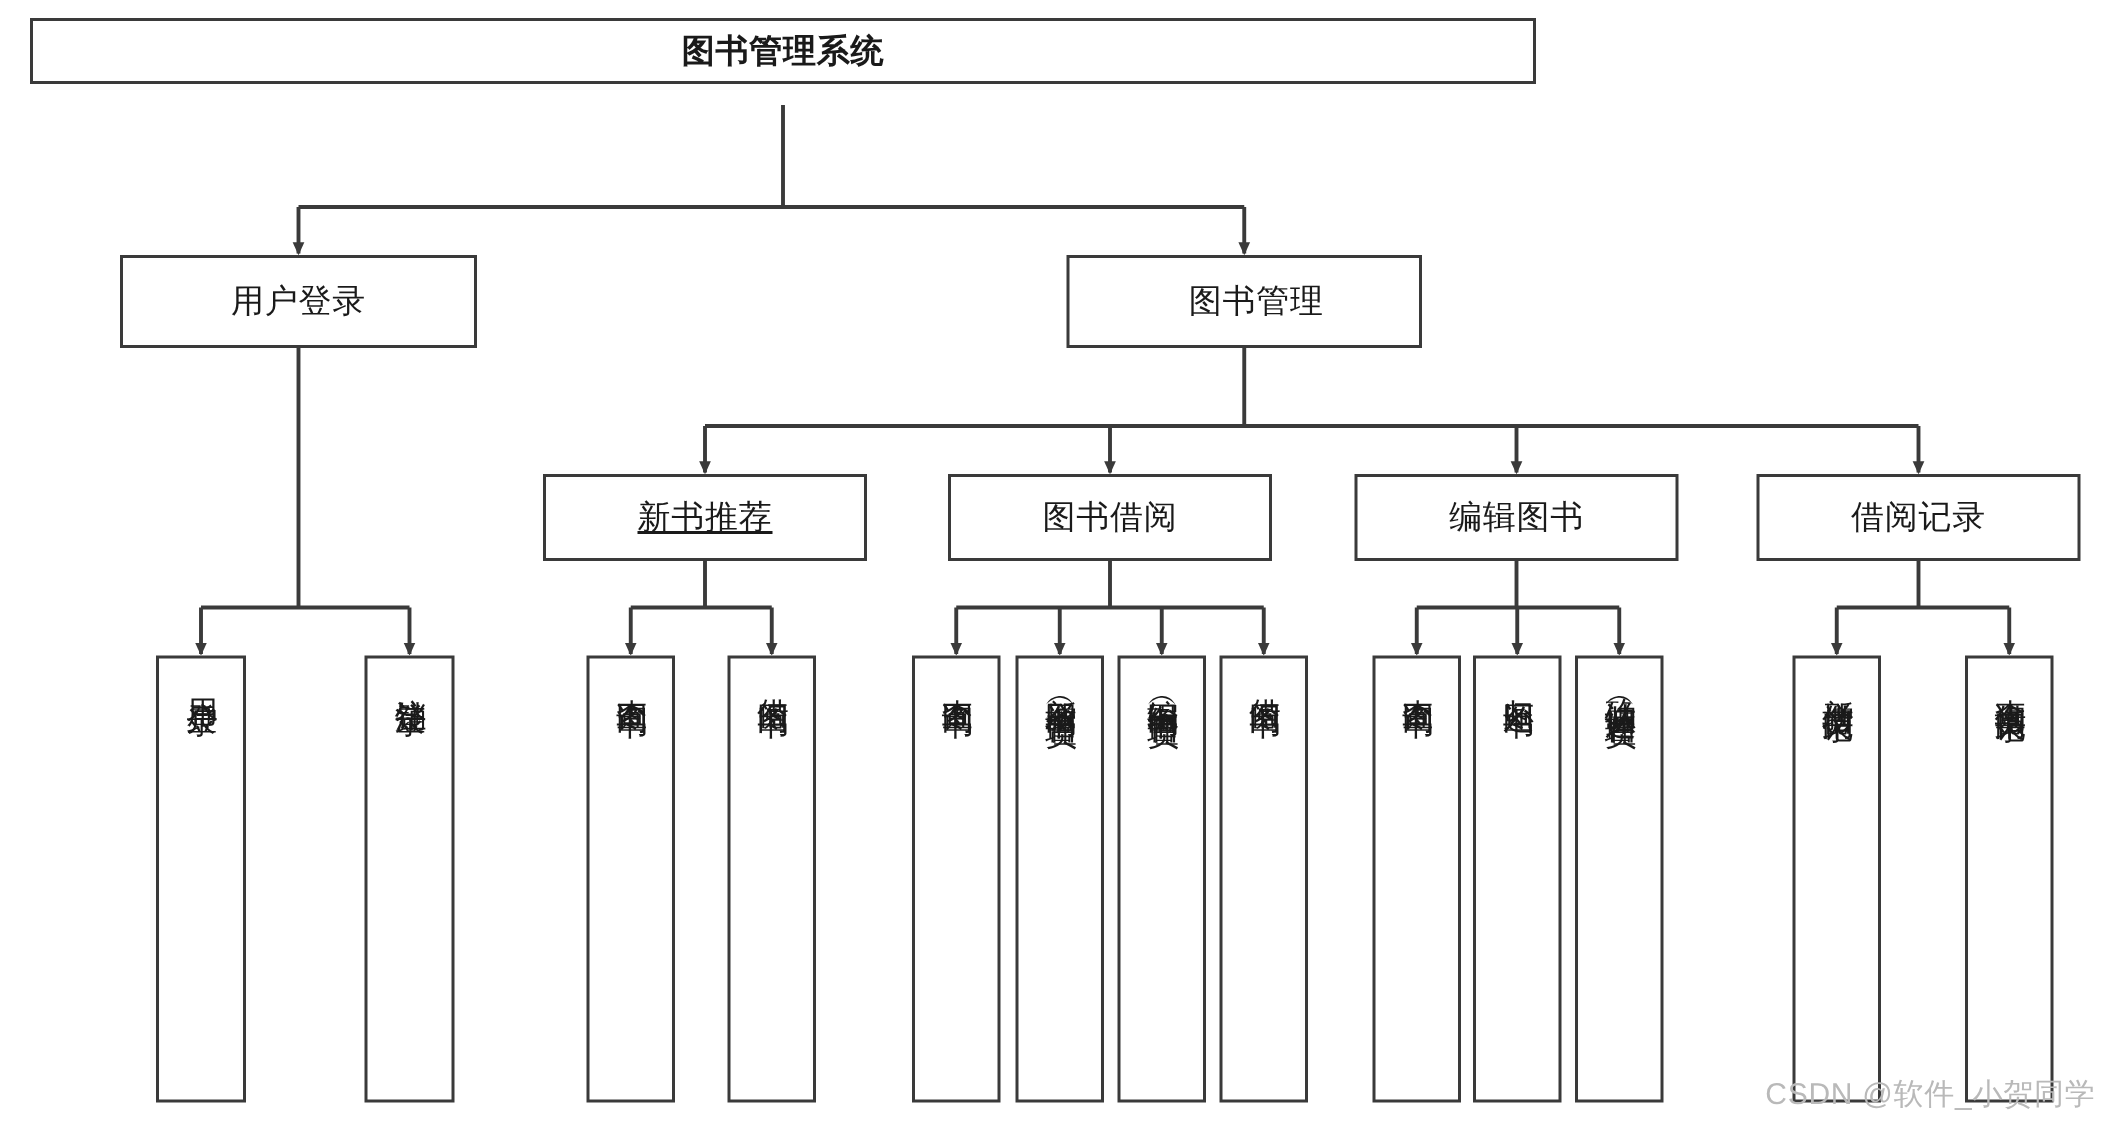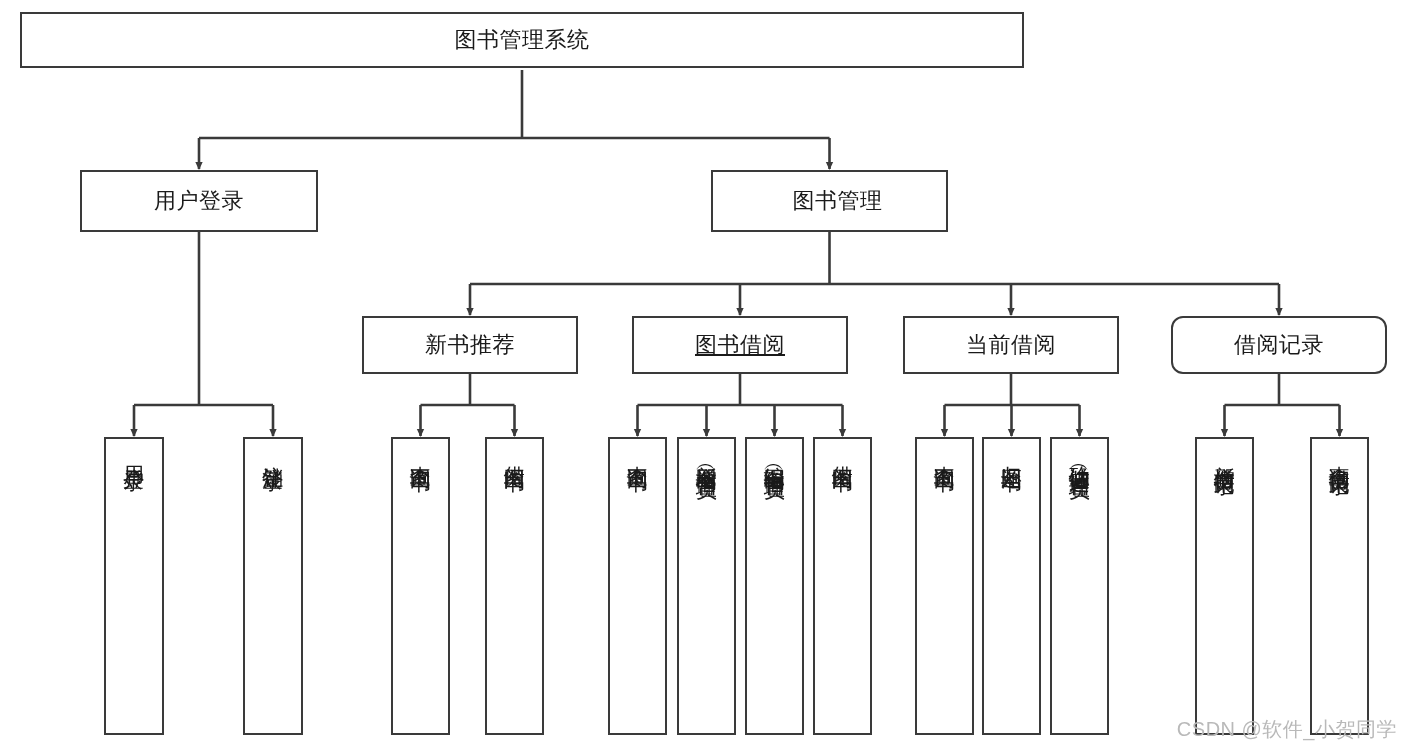--- a/index.html
+++ b/index.html
@@ -113,39 +113,39 @@
         <path d="M1011.5,405 L1011.5,436" marker-end="url(#arrowhead)"></path>
         <path d="M1079.5,405 L1079.5,436" marker-end="url(#arrowhead)"></path>
         <path d="M1279,374 L1279,405"></path>
         <path d="M1224.5,405 L1339.5,405"></path>
         <path d="M1224.5,405 L1224.5,436" marker-end="url(#arrowhead)"></path>
         <path d="M1339.5,405 L1339.5,436" marker-end="url(#arrowhead)"></path>
       </g>
   </svg>
 
   <div id="nodes">
-      <div class="node horiz" style="left: 20px; top: 12px; width: 1004px; height: 56px;">
+      <div class="node horiz" style="left: 20px; top: 12px; width: 1004px; height: 44px; font-weight: bold;">
         <span class="label">图书管理系统</span>
       </div>
       <div class="node horiz" style="left: 80px; top: 170px; width: 238px; height: 62px;">
         <span class="label">用户登录</span>
       </div>
       <div class="node horiz" style="left: 711px; top: 170px; width: 237px; height: 62px; padding-left: 16px;">
         <span class="label">图书管理</span>
       </div>
-      <div class="node horiz" style="left: 362px; top: 316px; width: 216px; height: 58px;">
+      <div class="node horiz" style="left: 362px; top: 316px; width: 216px; height: 58px; text-decoration: underline;">
         <span class="label">新书推荐</span>
       </div>
-      <div class="node horiz" style="left: 632px; top: 316px; width: 216px; height: 58px; text-decoration: underline;">
+      <div class="node horiz" style="left: 632px; top: 316px; width: 216px; height: 58px;">
         <span class="label">图书借阅</span>
       </div>
       <div class="node horiz" style="left: 903px; top: 316px; width: 216px; height: 58px;">
-        <span class="label">当前借阅</span>
+        <span class="label">编辑图书</span>
       </div>
-      <div class="node horiz" style="left: 1171px; top: 316px; width: 216px; height: 58px; border-radius: 12px;">
+      <div class="node horiz" style="left: 1171px; top: 316px; width: 216px; height: 58px;">
         <span class="label">借阅记录</span>
       </div>
       <div class="node vert" style="left: 104px; top: 437px; width: 60px; height: 298px;">
         <span class="label">用户登录</span>
       </div>
       <div class="node vert" style="left: 243px; top: 437px; width: 60px; height: 298px;">
         <span class="label">注销登录</span>
       </div>
       <div class="node vert" style="left: 391px; top: 437px; width: 59px; height: 298px;">
         <span class="label">查询图书</span>

